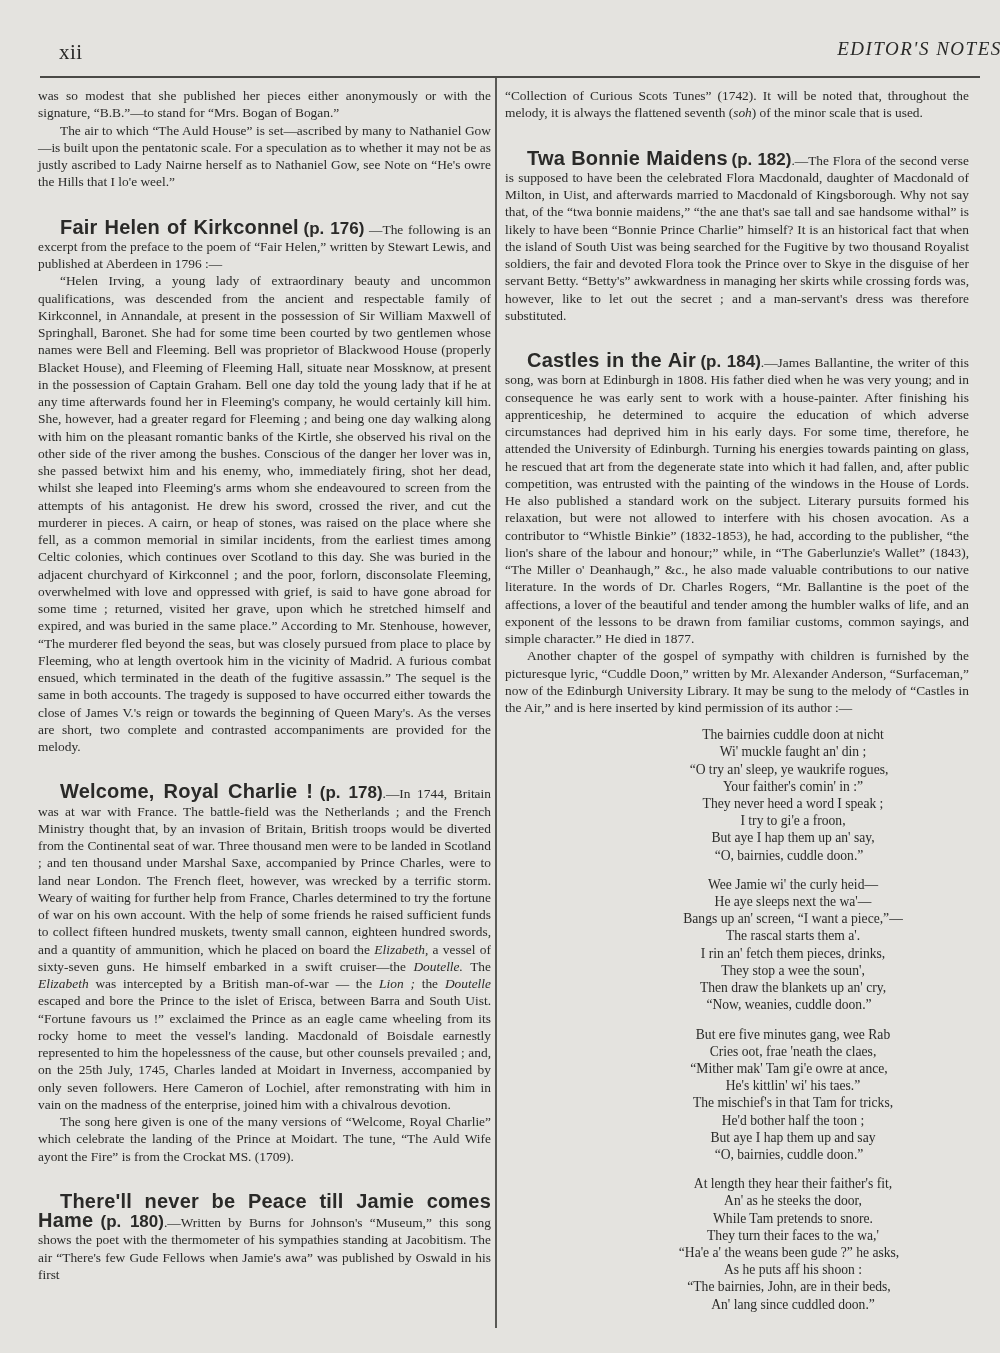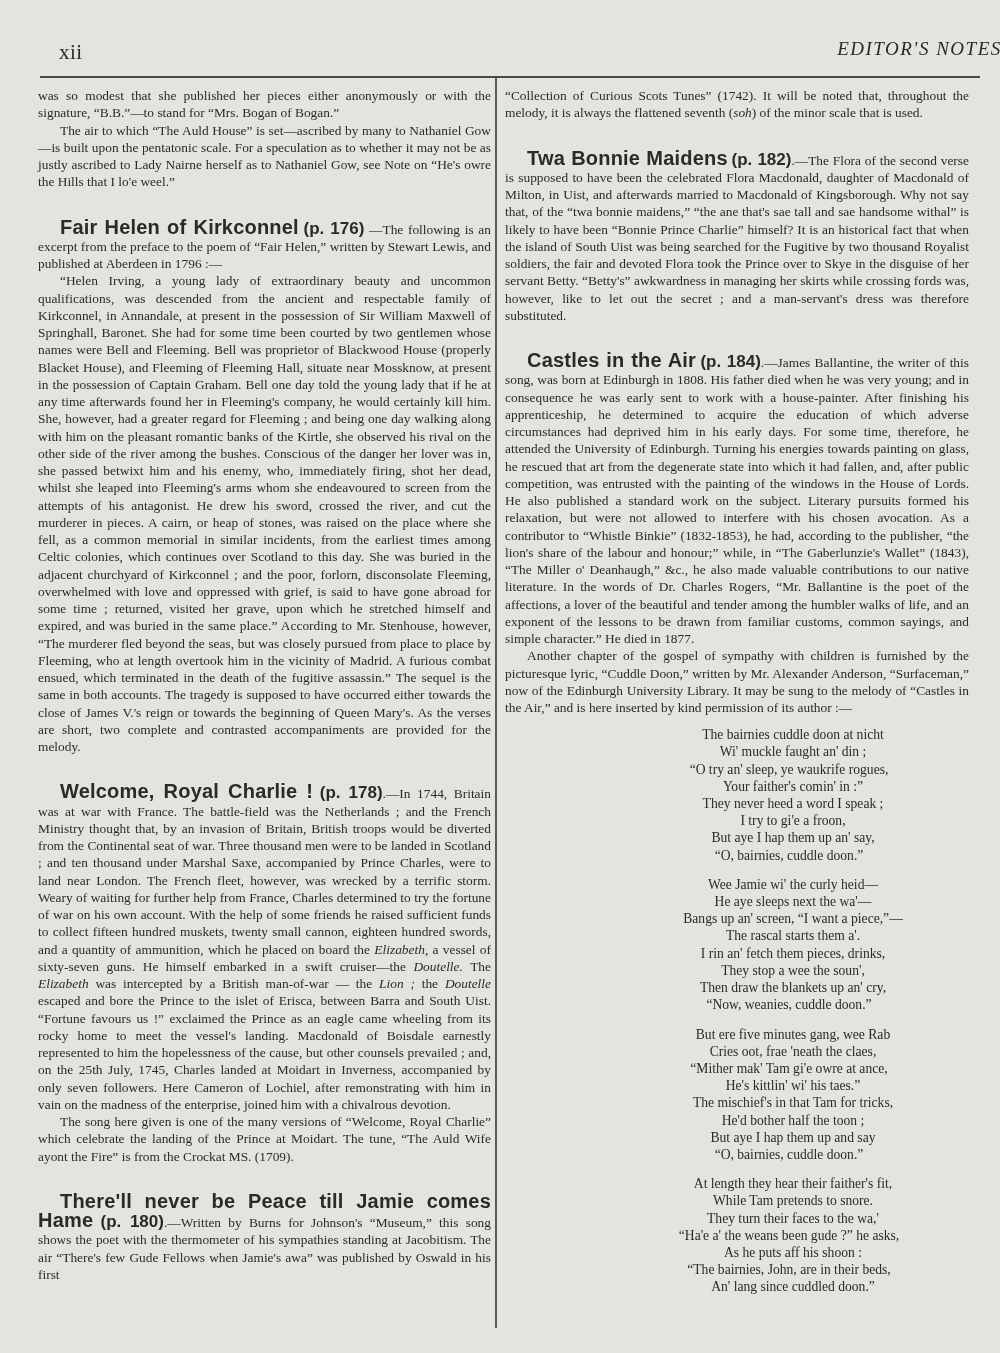--- a/index.html
+++ b/index.html
@@ -123,20 +123,21 @@
         <div class="line in">Cries oot, frae 'neath the claes,</div>
         <div class="line q">“Mither mak' Tam gi'e owre at ance,</div>
         <div class="line in">He's kittlin' wi' his taes.”</div>
         <div class="line in">The mischief's in that Tam for tricks,</div>
         <div class="line in">He'd bother half the toon ;</div>
         <div class="line in">But aye I hap them up and say</div>
         <div class="line q">“O, bairnies, cuddle doon.”</div>
       </div>
       <div class="stanza">
         <div class="line in">At length they hear their faither's fit,</div>
+        <div class="line in">An' as he steeks the door,</div>
         <div class="line in">While Tam pretends to snore.</div>
         <div class="line in">They turn their faces to the wa,'</div>
         <div class="line q">“Ha'e a' the weans been gude ?” he asks,</div>
         <div class="line in">As he puts aff his shoon :</div>
         <div class="line q">“The bairnies, John, are in their beds,</div>
         <div class="line in">An' lang since cuddled doon.”</div>
       </div>
     </div>
 </div>
 

